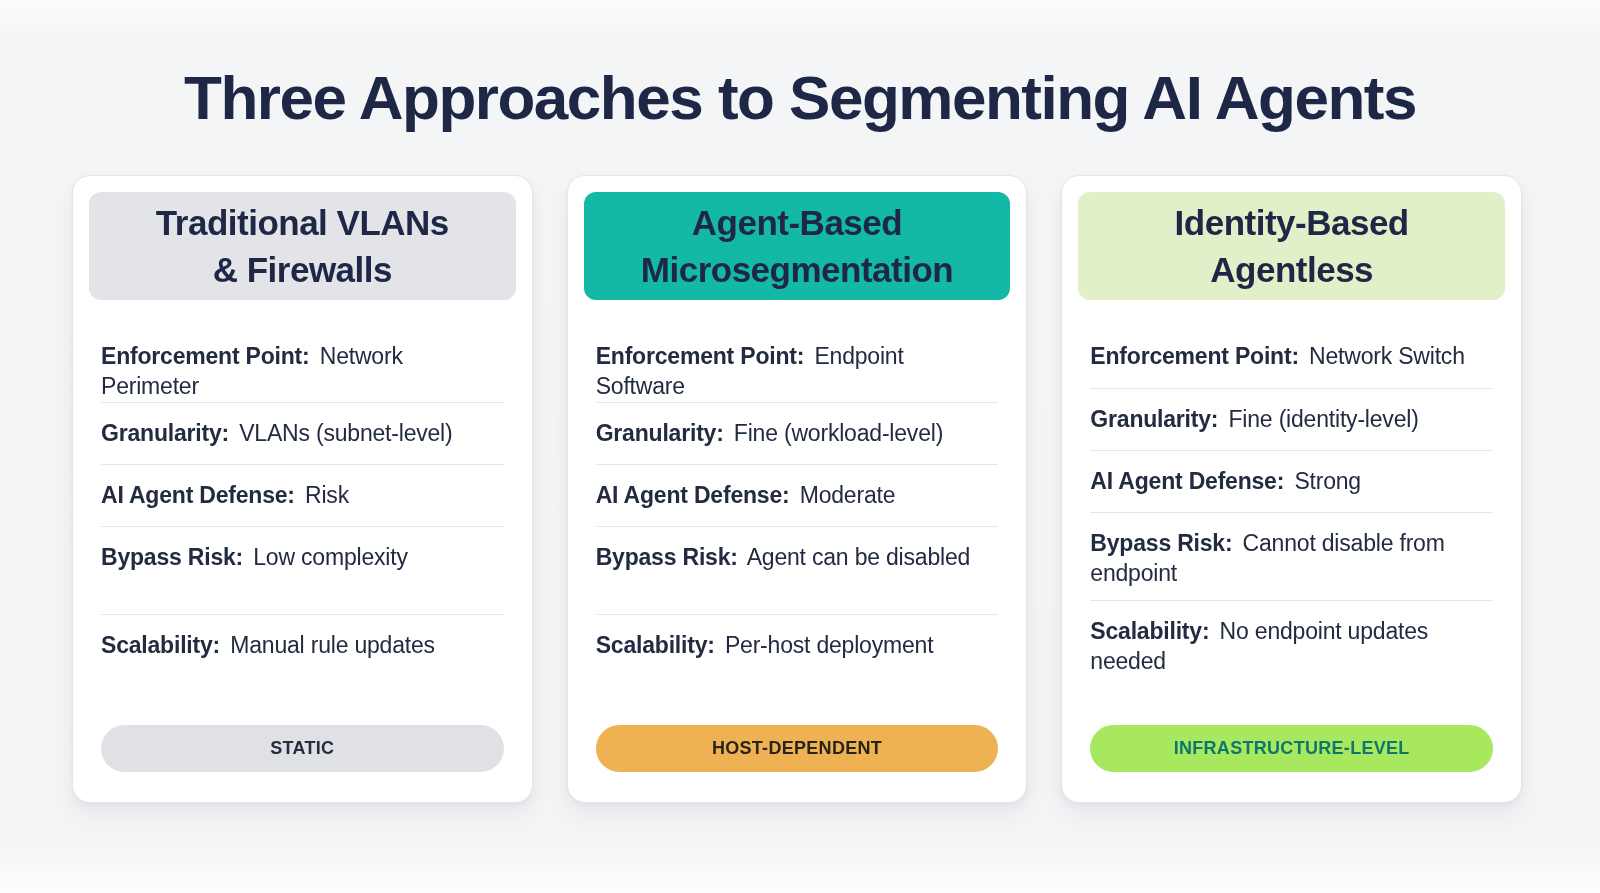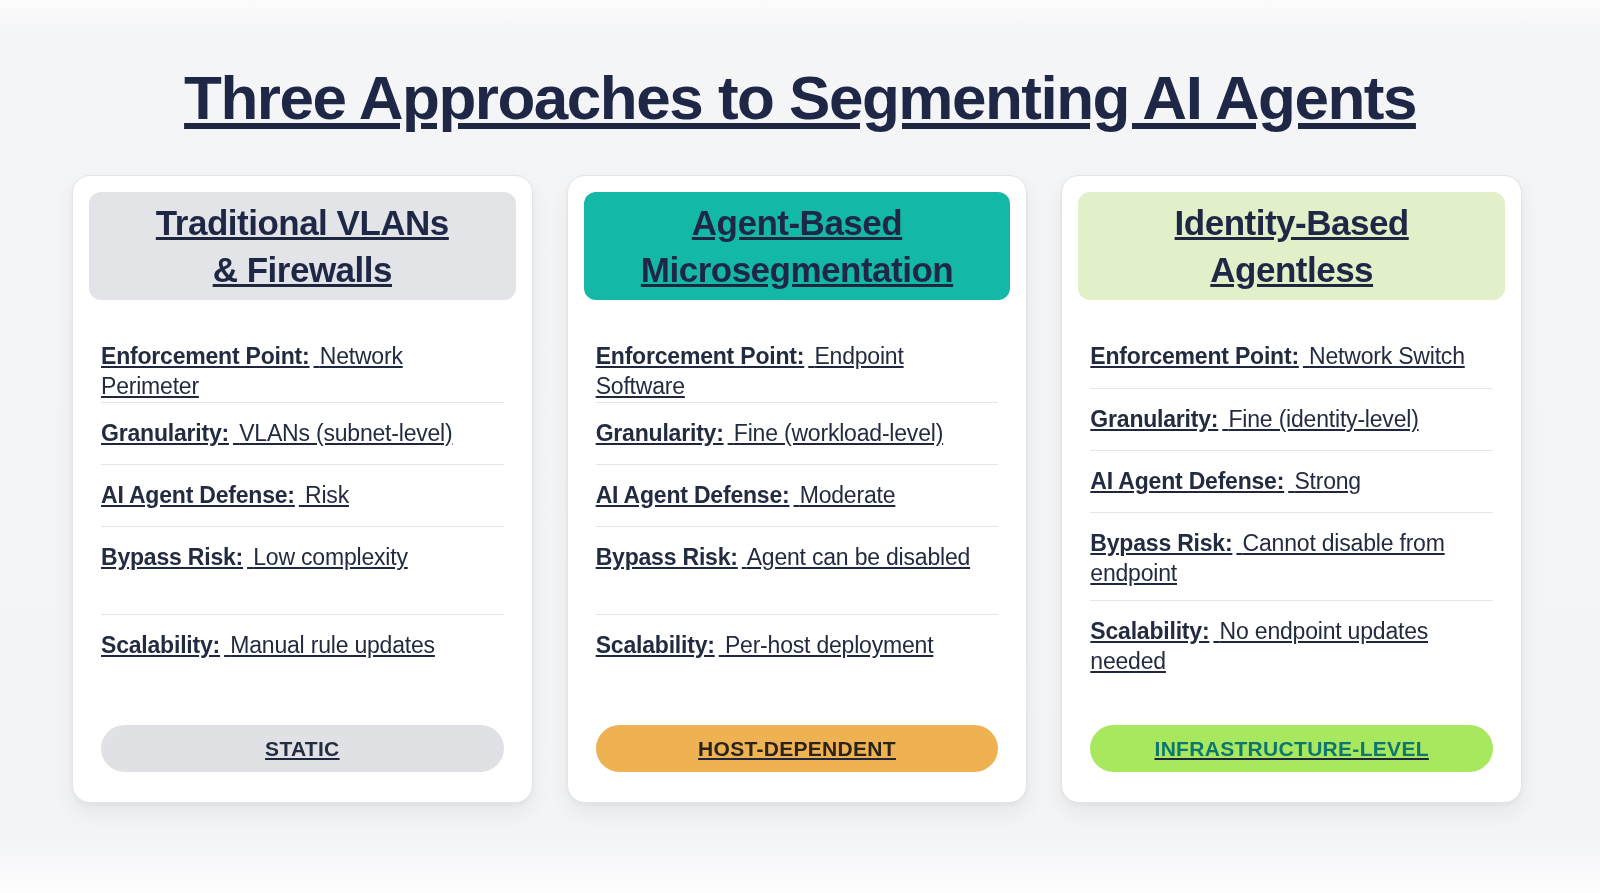--- a/index.html
+++ b/index.html
@@ -2,21 +2,21 @@
 <html><head>
 <meta charset="utf-8">
 <style>
   * { margin: 0; padding: 0; box-sizing: border-box; }
   html, body { width: 1600px; height: 893px; overflow: hidden; }
   body {
     font-family: "Liberation Sans", sans-serif;
     background: linear-gradient(#fcfcfd 0%, #f4f5f7 4%, #f3f4f6 94%, #fdfdfe 100%);
     color: #1f2740;
   }
-  .page { width: 1600px; height: 672px; position: relative; text-decoration: underline; }
+  .page { width: 1600px; height: 672px; position: relative; }
 
   .main-title {
     text-align: center;
     padding-top: 62px;
     font-size: 62px;
     font-weight: 700;
     letter-spacing: -1.5px;
     color: #1e2745;
   }
 
@@ -74,21 +74,21 @@
   .row .lbl { font-weight: 700; margin-right: 4px; }
   .row .val { font-weight: 400; }
 
   .badge {
     margin: 0 28px 30px 28px;
     height: 47px;
     border-radius: 24px;
     display: flex;
     align-items: center;
     justify-content: center;
-    font-size: 21px;
+    font-size: 18px;
     font-weight: 700;
     letter-spacing: 0.3px;
   }
 </style>
 </head>
 <body>
 
 <div class="page">
 
   <h1 class="main-title">Three Approaches to Segmenting AI Agents</h1>

